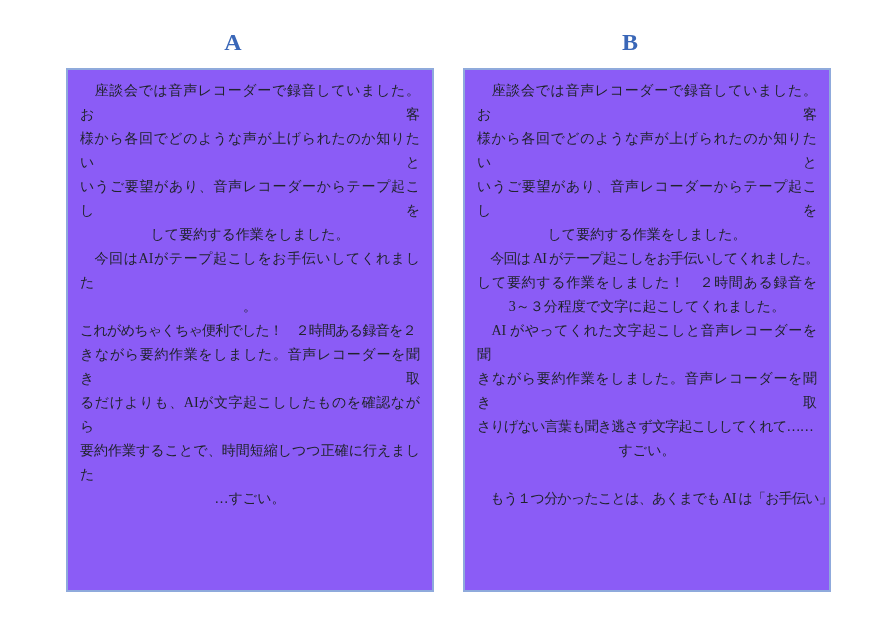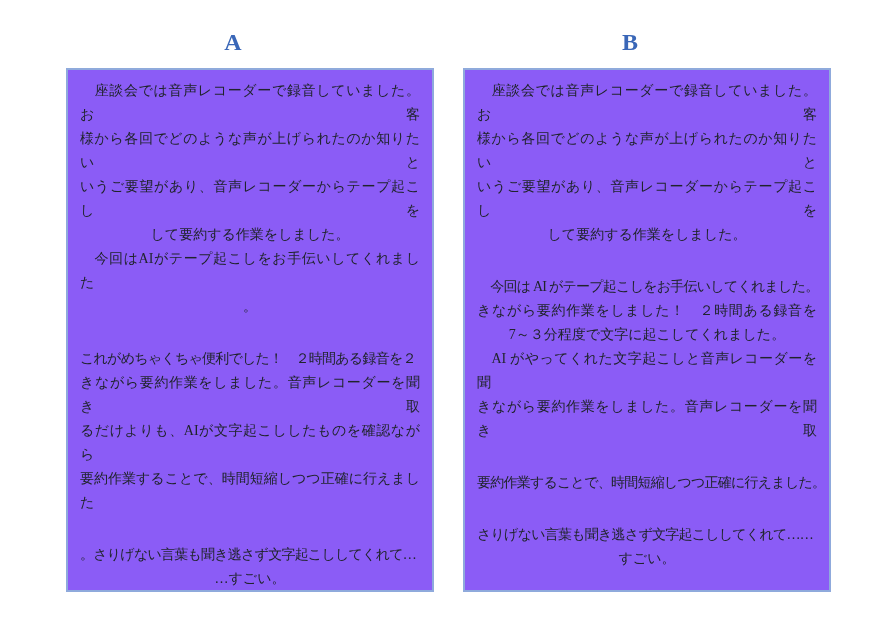--- a/index.html
+++ b/index.html
@@ -44,21 +44,21 @@
   .panel-body {
     font-size: 14px;
     line-height: 24px;
     color: var(--text-color, #20242c);
     font-family: "Liberation Serif", "DejaVu Serif", serif;
   }
   .line { min-height: 24px; }
   
   .line.j { text-align: justify; text-align-last: justify; }
   
-  .line.c { white-space: nowrap; letter-spacing: -0.055em; text-align: left; margin-top: 28px; }
+  .line.c { white-space: nowrap; letter-spacing: -0.055em; text-align: left; }
   
   .line.e { text-align: center; }
   
   .line.b { }
 </style>
 </head>
 <body>
 
 <div class="panel-wrap a">
   <div class="panel-label">A</div>
@@ -67,39 +67,37 @@
         <div class="line j">　座談会では音声レコーダーで録音していました。お客</div>
         <div class="line j">様から各回でどのような声が上げられたのか知りたいと</div>
         <div class="line j">いうご要望があり、音声レコーダーからテープ起こしを</div>
         <div class="line e">して要約する作業をしました。</div>
         <div class="line j">　今回はAIがテープ起こしをお手伝いしてくれました</div>
         <div class="line e">。</div>
         <div class="line c">これがめちゃくちゃ便利でした！　２時間ある録音を２</div>
         <div class="line j">きながら要約作業をしました。音声レコーダーを聞き取</div>
         <div class="line j">るだけよりも、AIが文字起こししたものを確認ながら</div>
         <div class="line j">要約作業することで、時間短縮しつつ正確に行えました</div>
-        <div class="line c">。さりげない言葉も聞き逃さず文字起こししてくれて…</div>
         <div class="line e">…すごい。</div>
       </div>
   </div>
 </div>
 
 <div class="panel-wrap b">
   <div class="panel-label">B</div>
   <div class="panel-box">
     <div class="panel-body">
         <div class="line j">　座談会では音声レコーダーで録音していました。お客</div>
         <div class="line j">様から各回でどのような声が上げられたのか知りたいと</div>
         <div class="line j">いうご要望があり、音声レコーダーからテープ起こしを</div>
         <div class="line e">して要約する作業をしました。</div>
         <div class="line c">　今回は AI がテープ起こしをお手伝いしてくれました。</div>
-        <div class="line j">きながら要約作業をしました！　２時間ある録音を</div>
-        <div class="line e">7～３分程度で文字に起こしてくれました。</div>
+        <div class="line j">して要約する作業をしました！　２時間ある録音を</div>
+        <div class="line e">3～３分程度で文字に起こしてくれました。</div>
         <div class="line j">　AI がやってくれた文字起こしと音声レコーダーを聞</div>
         <div class="line j">きながら要約作業をしました。音声レコーダーを聞き取</div>
-        <div class="line c">要約作業することで、時間短縮しつつ正確に行えました。</div>
         <div class="line c">さりげない言葉も聞き逃さず文字起こししてくれて……</div>
         <div class="line e">すごい。</div>
         <div class="line b"></div>
         <div class="line c">　もう１つ分かったことは、あくまでも AI は「お手伝い」</div>
       </div>
   </div>
 </div>
 
 </body></html>

